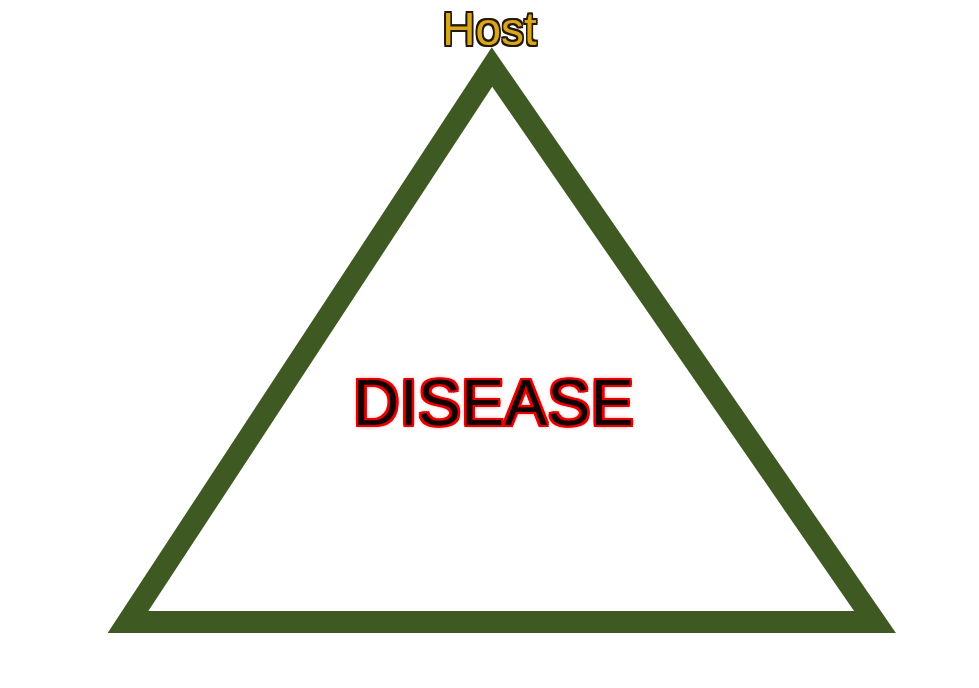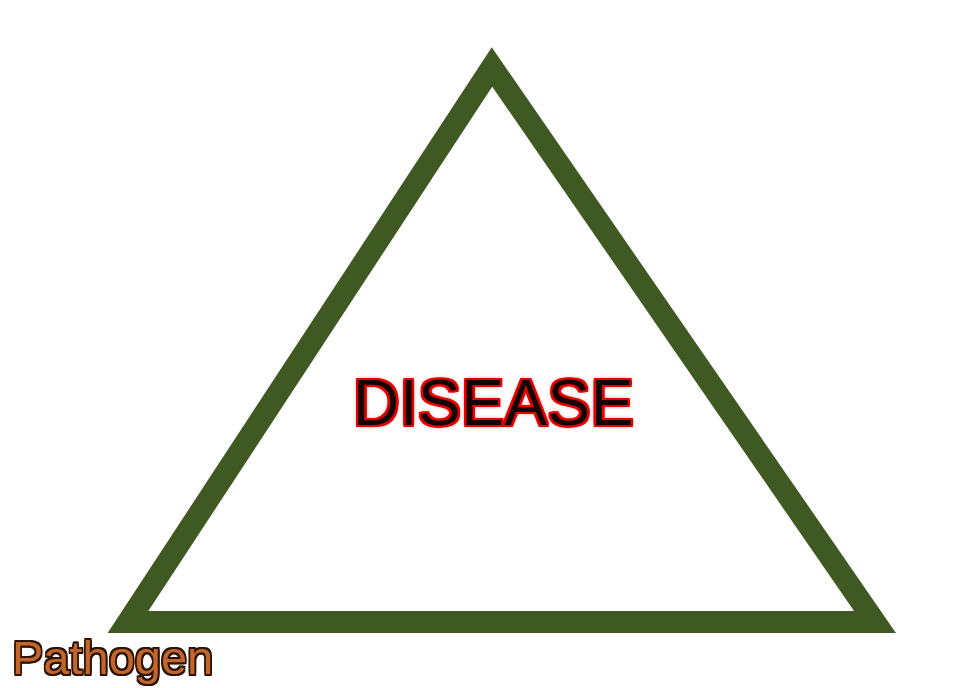--- a/index.html
+++ b/index.html
@@ -94,19 +94,19 @@
 </style>
 </head>
 <body>
 
 <div id="stage" style="background: rgb(255, 255, 255);">
 
   <svg id="triangle-svg" viewBox="0 0 979 688" aria-hidden="true">
     <polygon id="triangle-outline" points="492,67 875,622 128,622" fill="none" stroke="#3E5A22" stroke-width="22" stroke-linejoin="miter"></polygon>
   </svg>
 
+  <div class="label" id="label-host">Host</div>
 
   <div class="label" id="label-disease">DISEASE</div>
 
-  <div class="label" id="label-pathogen">Pathogen</div>
 
 
 </div>
 
 </body></html>

